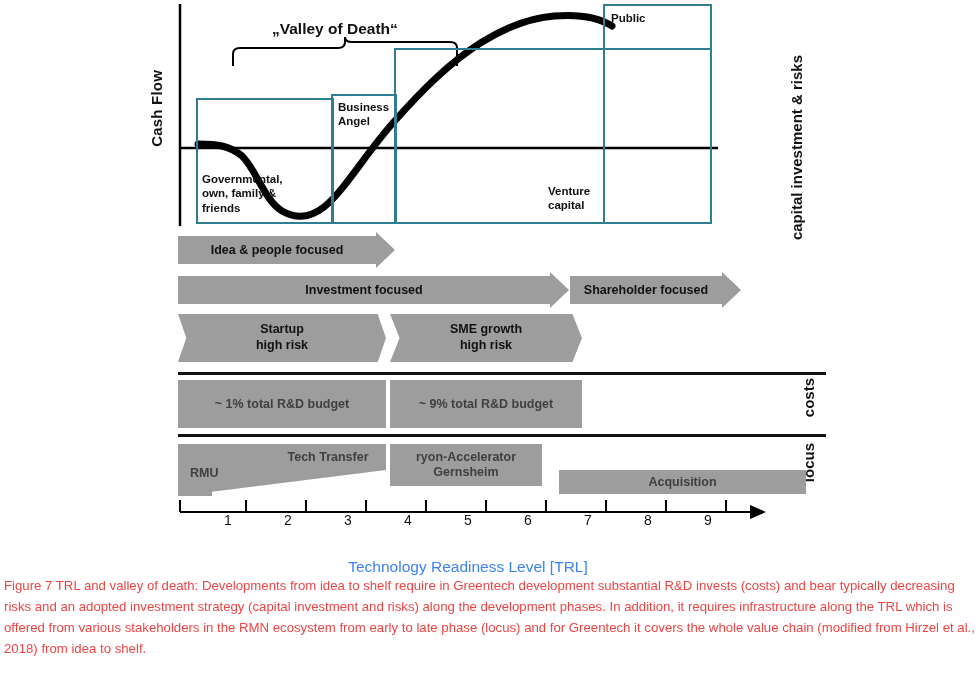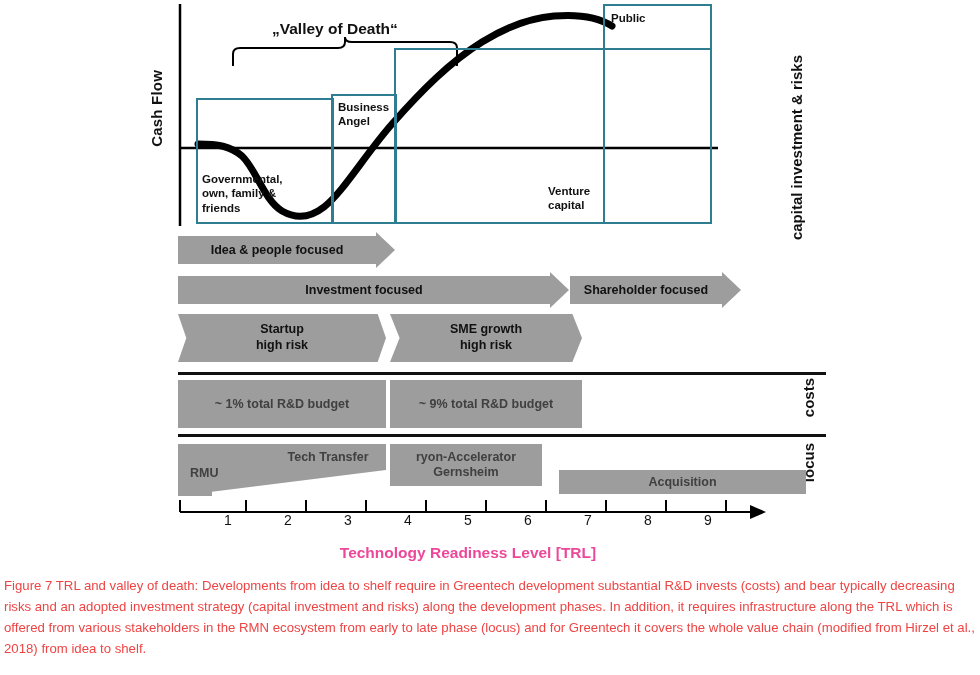--- a/index.html
+++ b/index.html
@@ -148,26 +148,26 @@
   #trl-axis { position: absolute; left: 178px; top: 498px; width: 600px; height: 40px; }
   .tick-label {
     position: absolute;
     top: 14px;
     font-size: 14px;
     color: #111;
     transform: translateX(-50%);
   }
   #trl-caption {
     position: absolute;
-    left: 178px; top: 544px;
+    left: 178px; top: 558px;
     width: 580px;
     text-align: center;
     font-size: 15.5px;
-    font-weight: bold;
-    color: #ec4899;
+    font-weight: normal;
+    color: #3b82f6;
   }
   
   #caption {
     position: absolute;
     left: 4px; top: 576px;
     width: 972px;
     font-size: 13.2px;
     line-height: 1.58;
     color: #ef4444;
   }

